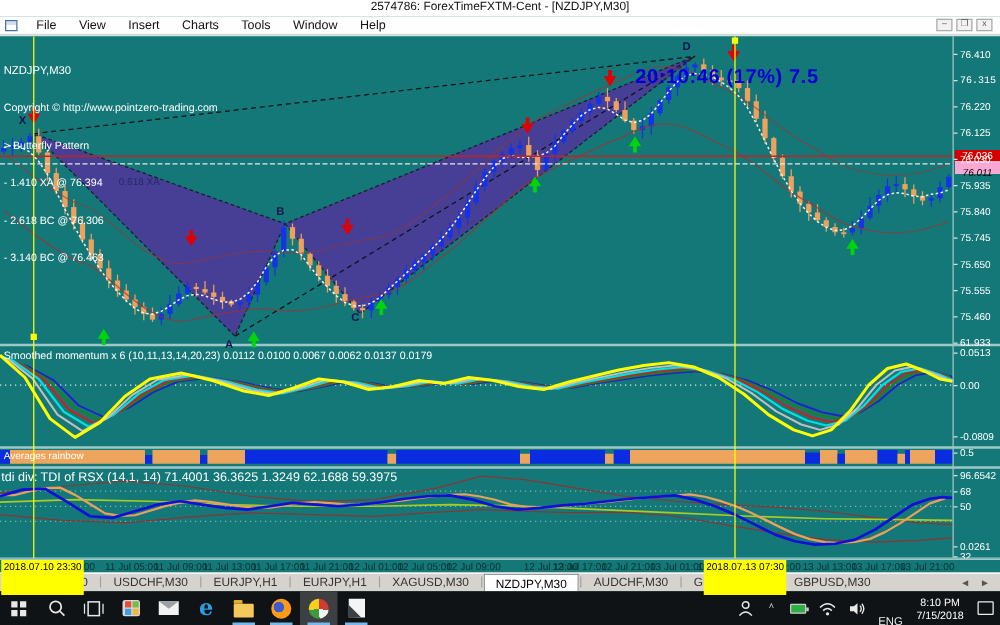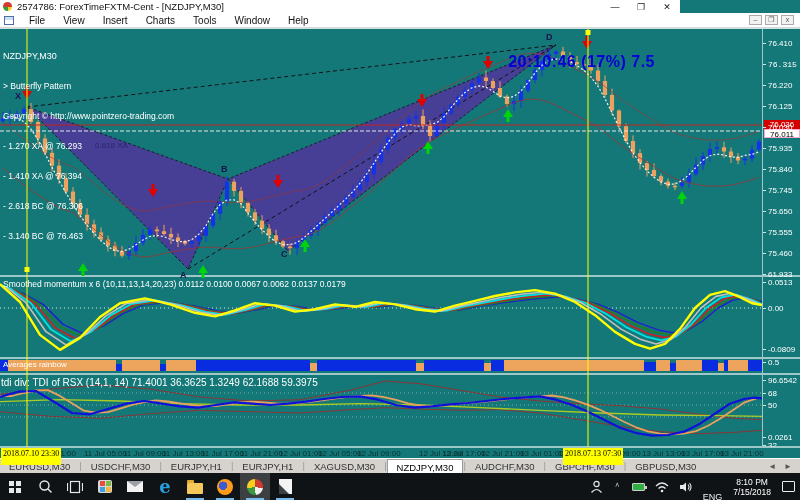--- a/index.html
+++ b/index.html
@@ -1,20 +1,20 @@
 <!DOCTYPE html>
 <html><head>
 <meta charset="utf-8">
 <style>
   * { margin:0; padding:0; box-sizing:border-box; }
   html,body { width:800px; height:500px; overflow:hidden; font-family:"Liberation Sans", sans-serif; background:#000; }
   #app { position:relative; width:800px; height:500px; background:#157878; }
 
   
-  #titlebar { position:absolute; top:0; left:0; width:680px; height:13px; background:#ffffff; display:flex; align-items:center; font-size:9.5px; color:#111; }
+  #titlebar { position:absolute; top:0; left:0; width:800px; height:13px; background:#ffffff; display:flex; align-items:center; font-size:9.5px; color:#111;flex-direction:column; }
   #app-icon { width:9px; height:9px; margin:0 5px 0 3px; border-radius:50%; background:conic-gradient(#d23b2f 0 95deg,#f5d020 95deg 180deg,#3c9a3c 180deg 265deg,#d23b2f 265deg); }
   #title-text { flex:1; white-space:nowrap; }
   .winctl { width:26px; text-align:center; font-size:9px; color:#222; cursor:default; }
 
   
   #menubar { position:absolute; top:13px; left:0; width:800px; height:15px; background:#ffffff; display:flex; align-items:center; font-size:10px; color:#111; border-bottom:1px solid #d8d8d8; }
   #chart-mini-icon { width:10px; height:9px; margin:0 6px 0 4px; border:1px solid #4a6fa5; background:linear-gradient(#cfe0f5 3px,#fff 3px); }
   .menu-item { padding:0 9px; }
   #mdi-ctls { margin-left:auto; display:flex; gap:3px; padding-right:6px; }
   .mdi-btn { width:13px; height:10px; border:1px solid #aaa; background:#f2f2f2; font-size:7px; line-height:8px; text-align:center; color:#555; }
@@ -29,26 +29,26 @@
   #mom-label { top:250px; left:3px; font-size:8.5px; }
   #rb-label { top:331px; left:3px; font-size:8px; }
   #tdi-label { top:348px; left:1px; font-size:10px; }
 
   
   #scalecol { position:absolute; top:0; left:762px; width:38px; height:419px; border-left:1px solid #9ec7c7; font-size:8px; }
   .ptick { position:absolute; left:5px; color:#fff; white-space:nowrap; }
   .ptick::before { content:""; position:absolute; left:-5px; top:4px; width:3px; height:1px; background:#cfe3e3; }
   .badge { position:absolute; left:1px; width:36px; height:9px; line-height:9px; text-align:center; font-size:8px; }
   #badge-red { background:#d40000; color:#fff; }
-  #badge-bid { background:#fff; color:#000; border:1px solid #f9a8d4; }
+  #badge-bid { background:#fff; color:#000; border:5px solid #f9a8d4;font-style:italic; }
 
   
   #timeaxis { position:absolute; top:447px; left:0; width:800px; height:11px; background:#157878; font-size:8px; color:#06322f; border-top:1px solid #9ec7c7; }
   .tlab { position:absolute; top:1px; white-space:nowrap; }
-  .tbadge { position:absolute; top:0; background:#ffff00; color:#000; padding:0 2px; height:17px; line-height:11px; z-index:2;font-family:Liberation Serif, serif; }
+  .tbadge { position:absolute; top:0; background:#ffff00; color:#000; padding:0 2px; height:28px; line-height:11px; z-index:2; }
 
   
   #tabsbar { position:absolute; top:458px; left:0; width:800px; height:15px; background:#d6d3ce; border-top:1px solid #fff; display:flex; align-items:stretch; font-size:9.5px; color:#333; }
   .tab { padding:1px 9px 0; white-space:nowrap; display:flex; align-items:center; }
   .tab.active { background:#fff; border:1px solid #9a9a9a; border-bottom:none; color:#000; }
   .tabdiv { color:#999; padding-top:1px; }
   #tab-scroll { margin-left:auto; display:flex; gap:8px; padding:0 8px; align-items:center; color:#555; font-size:8px; }
 
   
   #taskbar { position:absolute; top:473px; left:0; width:800px; height:27px; background:#101316; display:flex; align-items:center; }
@@ -410,23 +410,22 @@
         <path d="M0.0,367.0 L 12.0,367.0 L 24.0,364.0 L 36.0,361.5 L 48.0,361.1 L 60.0,366.9 L 72.0,374.2 L 84.0,381.7 L 96.0,383.7 L 108.0,383.2 L 120.0,379.6 L 132.0,376.0 L 144.0,373.1 L 156.0,371.3 L 168.0,372.5 L 180.0,374.3 L 192.0,376.0 L 204.0,377.1 L 216.0,377.1 L 228.0,375.3 L 240.0,373.5 L 252.0,372.6 L 264.0,373.5 L 276.0,374.4 L 288.0,374.7 L 300.0,373.8 L 312.0,372.6 L 324.0,371.1 L 336.0,369.3 L 348.0,367.9 L 360.0,366.8 L 372.0,366.4 L 384.0,368.2 L 396.0,370.8 L 408.0,374.4 L 420.0,376.5 L 432.0,377.4 L 444.0,376.5 L 456.0,375.2 L 468.0,374.0 L 480.0,373.1 L 492.0,371.9 L 504.0,370.6 L 516.0,369.2 L 528.0,368.3 L 540.0,367.4 L 552.0,366.5 L 564.0,368.4 L 576.0,371.7 L 588.0,375.8 L 600.0,380.8 L 612.0,386.7 L 624.0,392.7 L 636.0,398.3 L 648.0,402.3 L 660.0,404.7 L 672.0,405.4 L 684.0,404.6 L 696.0,402.1 L 708.0,396.7 L 720.0,389.7 L 732.0,381.7 L 744.0,373.7 L 756.0,369.7" fill="none" stroke="#e8a15d" stroke-width="1.8" stroke-linejoin="round"></path>
         <path d="M0.0,368.0 L 18.0,362.7 L 36.0,362.0 L 54.0,372.7 L 72.0,384.0 L 90.0,385.3 L 108.0,380.0 L 126.0,374.7 L 144.0,372.0 L 162.0,374.7 L 180.0,377.3 L 198.0,378.7 L 216.0,376.0 L 234.0,373.3 L 252.0,374.7 L 270.0,376.0 L 288.0,374.7 L 306.0,372.7 L 324.0,370.0 L 342.0,368.0 L 360.0,367.3 L 378.0,370.7 L 396.0,376.0 L 414.0,378.7 L 432.0,377.3 L 450.0,375.3 L 468.0,374.0 L 486.0,372.0 L 504.0,370.0 L 522.0,368.7 L 540.0,367.3 L 556.0,370.7 L 572.0,376.0 L 588.0,382.7 L 604.0,390.7 L 620.0,398.7 L 636.0,404.0 L 652.0,406.7 L 668.0,406.0 L 684.0,402.7 L 700.0,394.7 L 716.0,384.0 L 730.0,374.7 L 744.0,370.0 L 754.0,368.7 L 762.0,369.3" fill="none" stroke="#1010d8" stroke-width="2.2" stroke-linejoin="round"></path>
         <line x1="27" y1="0" x2="27" y2="418" stroke="#ffff00" stroke-width="1"></line>
         <rect x="24.5" y="238" width="5" height="5" fill="#ffff00"></rect>
         <line x1="588" y1="0" x2="588" y2="418" stroke="#ffff00" stroke-width="1"></line>
         <rect x="585.5" y="1" width="5" height="5" fill="#ffff00"></rect>
       </svg>
 
     <div class="ovl" id="info-block">
       <div style="font-size:9px">NZDJPY,M30</div>
+      <div>Copyright © http://www.pointzero-trading.com</div>
       <div>&gt; Butterfly Pattern</div>
-      <div>Copyright © http://www.pointzero-trading.com</div>
-      <div>- 1.270 XA @ 76.293</div>
       <div>- 1.410 XA @ 76.394</div>
       <div>- 2.618 BC @ 76.306</div>
       <div>- 3.140 BC @ 76.463</div>
     </div>
 
     <div class="ovl" id="clock-ovl">20:10:46 (17%) 7.5</div>
     <div class="ovl" id="fib-ovl">0.618 XA</div>
     <div class="ovl" id="mom-label">Smoothed momentum x 6 (10,11,13,14,20,23) 0.0112 0.0100 0.0067 0.0062 0.0137 0.0179</div>
     <div class="ovl" id="rb-label">Averages rainbow</div>
     <div class="ovl" id="tdi-label">tdi div: TDI of RSX  (14,1, 14) 71.4001 36.3625 1.3249 62.1688 59.3975</div>

